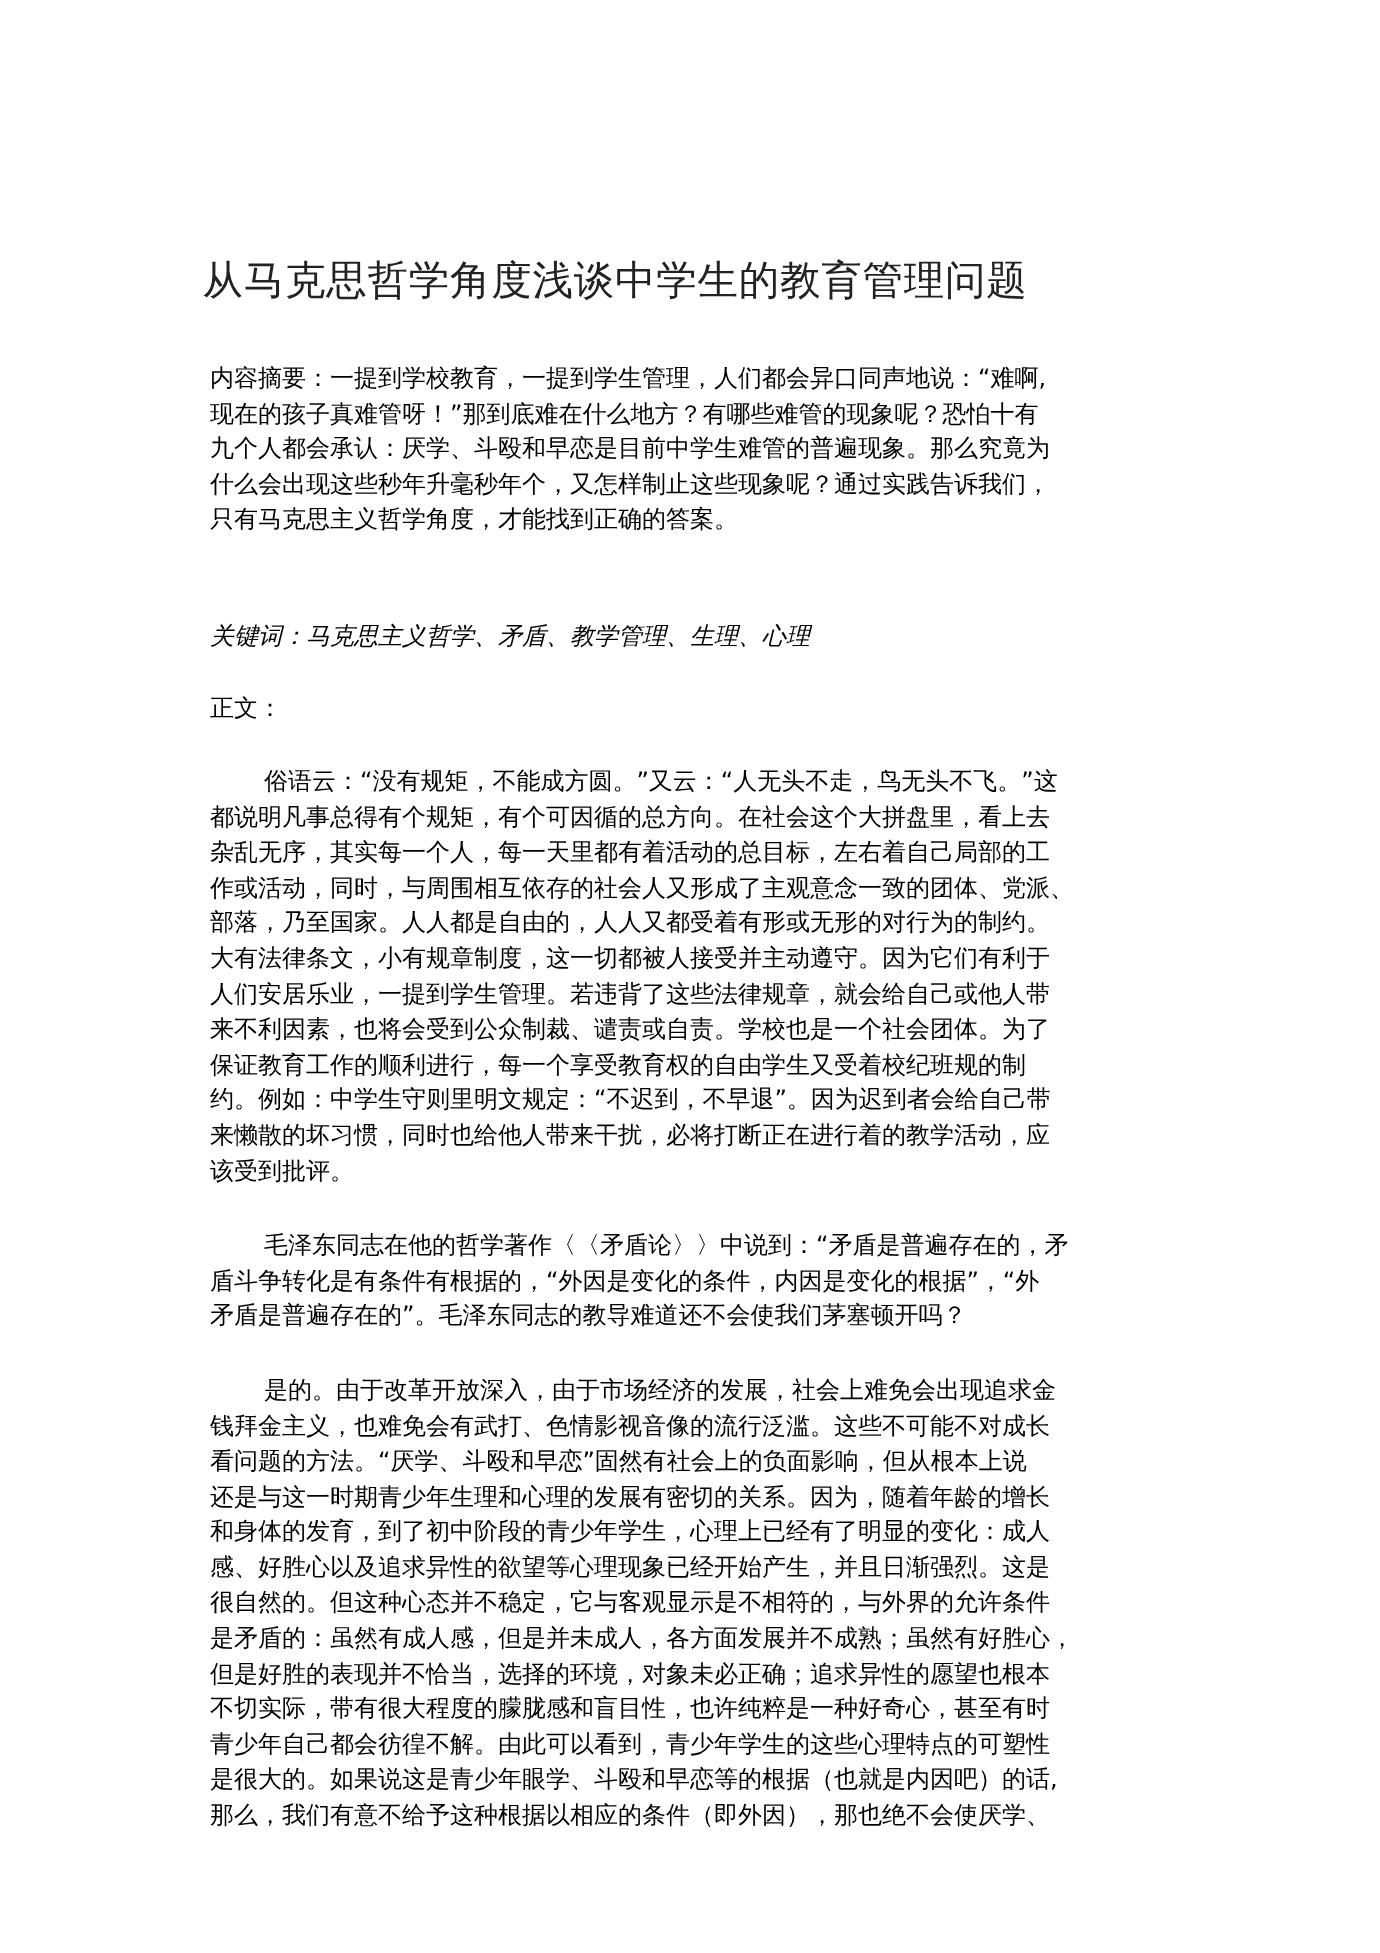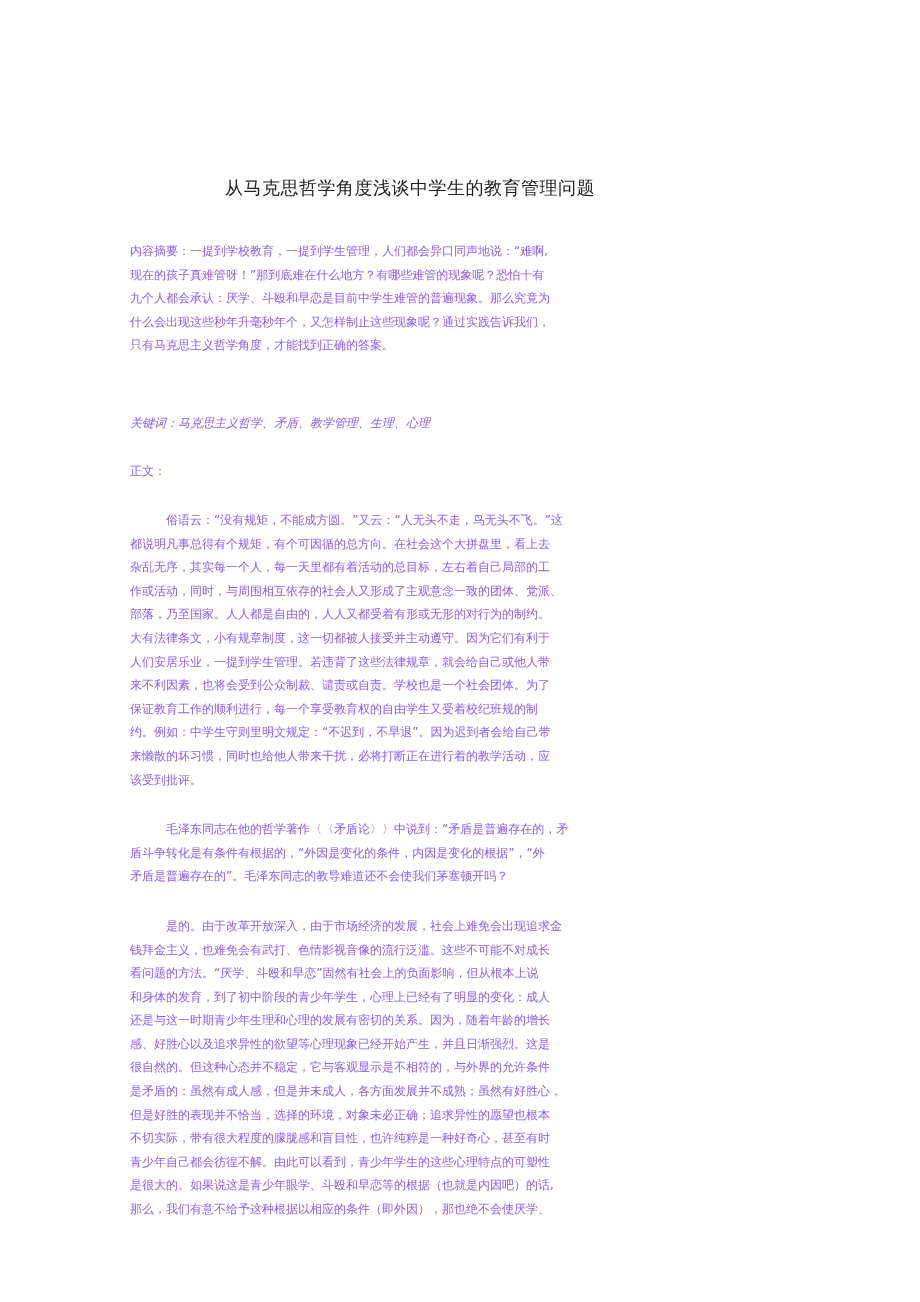--- a/index.html
+++ b/index.html
@@ -22,33 +22,33 @@
       width: 920px;
       height: 1302px;
       background: #ffffff;
     }
     .title {
       position: absolute;
       left: 0;
       top: 170px;
       width: 820px;
       text-align: center;
-      font-size: 18px;
+      font-size: 27px;
       letter-spacing: 0.5px;
       color: #222;
       line-height: 36px;
       white-space: nowrap;
     }
     .block {
       position: absolute;
-      left: 130px;
+      left: 140px;
       width: 660px;
-      font-size: 12px;
+      font-size: 16px;
       line-height: 23.6px;
-      color: #8b5cf6;
+      color: #000000;
     }
     .line {
       display: block;
       white-space: nowrap;
       height: 23.6px;
     }
     .indent {
       padding-left: 36px;
       margin-top: 26px;
     }
@@ -92,22 +92,22 @@
       <span class="line">保证教育工作的顺利进行，每一个享受教育权的自由学生又受着校纪班规的制</span>
       <span class="line">约。例如：中学生守则里明文规定：“不迟到，不早退”。因为迟到者会给自己带</span>
       <span class="line">来懒散的坏习惯，同时也给他人带来干扰，必将打断正在进行着的教学活动，应</span>
       <span class="line">该受到批评。</span>
       <span class="line indent">毛泽东同志在他的哲学著作〈〈矛盾论〉〉中说到：“矛盾是普遍存在的，矛</span>
       <span class="line">盾斗争转化是有条件有根据的，“外因是变化的条件，内因是变化的根据”，“外</span>
       <span class="line">矛盾是普遍存在的”。毛泽东同志的教导难道还不会使我们茅塞顿开吗？</span>
       <span class="line indent">是的。由于改革开放深入，由于市场经济的发展，社会上难免会出现追求金</span>
       <span class="line">钱拜金主义，也难免会有武打、色情影视音像的流行泛滥。这些不可能不对成长</span>
       <span class="line">看问题的方法。“厌学、斗殴和早恋”固然有社会上的负面影响，但从根本上说</span>
+      <span class="line">还是与这一时期青少年生理和心理的发展有密切的关系。因为，随着年龄的增长</span>
       <span class="line">和身体的发育，到了初中阶段的青少年学生，心理上已经有了明显的变化：成人</span>
-      <span class="line">还是与这一时期青少年生理和心理的发展有密切的关系。因为，随着年龄的增长</span>
       <span class="line">感、好胜心以及追求异性的欲望等心理现象已经开始产生，并且日渐强烈。这是</span>
       <span class="line">很自然的。但这种心态并不稳定，它与客观显示是不相符的，与外界的允许条件</span>
       <span class="line">是矛盾的：虽然有成人感，但是并未成人，各方面发展并不成熟；虽然有好胜心，</span>
       <span class="line">但是好胜的表现并不恰当，选择的环境，对象未必正确；追求异性的愿望也根本</span>
       <span class="line">不切实际，带有很大程度的朦胧感和盲目性，也许纯粹是一种好奇心，甚至有时</span>
       <span class="line">青少年自己都会彷徨不解。由此可以看到，青少年学生的这些心理特点的可塑性</span>
       <span class="line">是很大的。如果说这是青少年眼学、斗殴和早恋等的根据（也就是内因吧）的话,</span>
       <span class="line">那么，我们有意不给予这种根据以相应的条件（即外因），那也绝不会使厌学、</span>
     </div>
 

